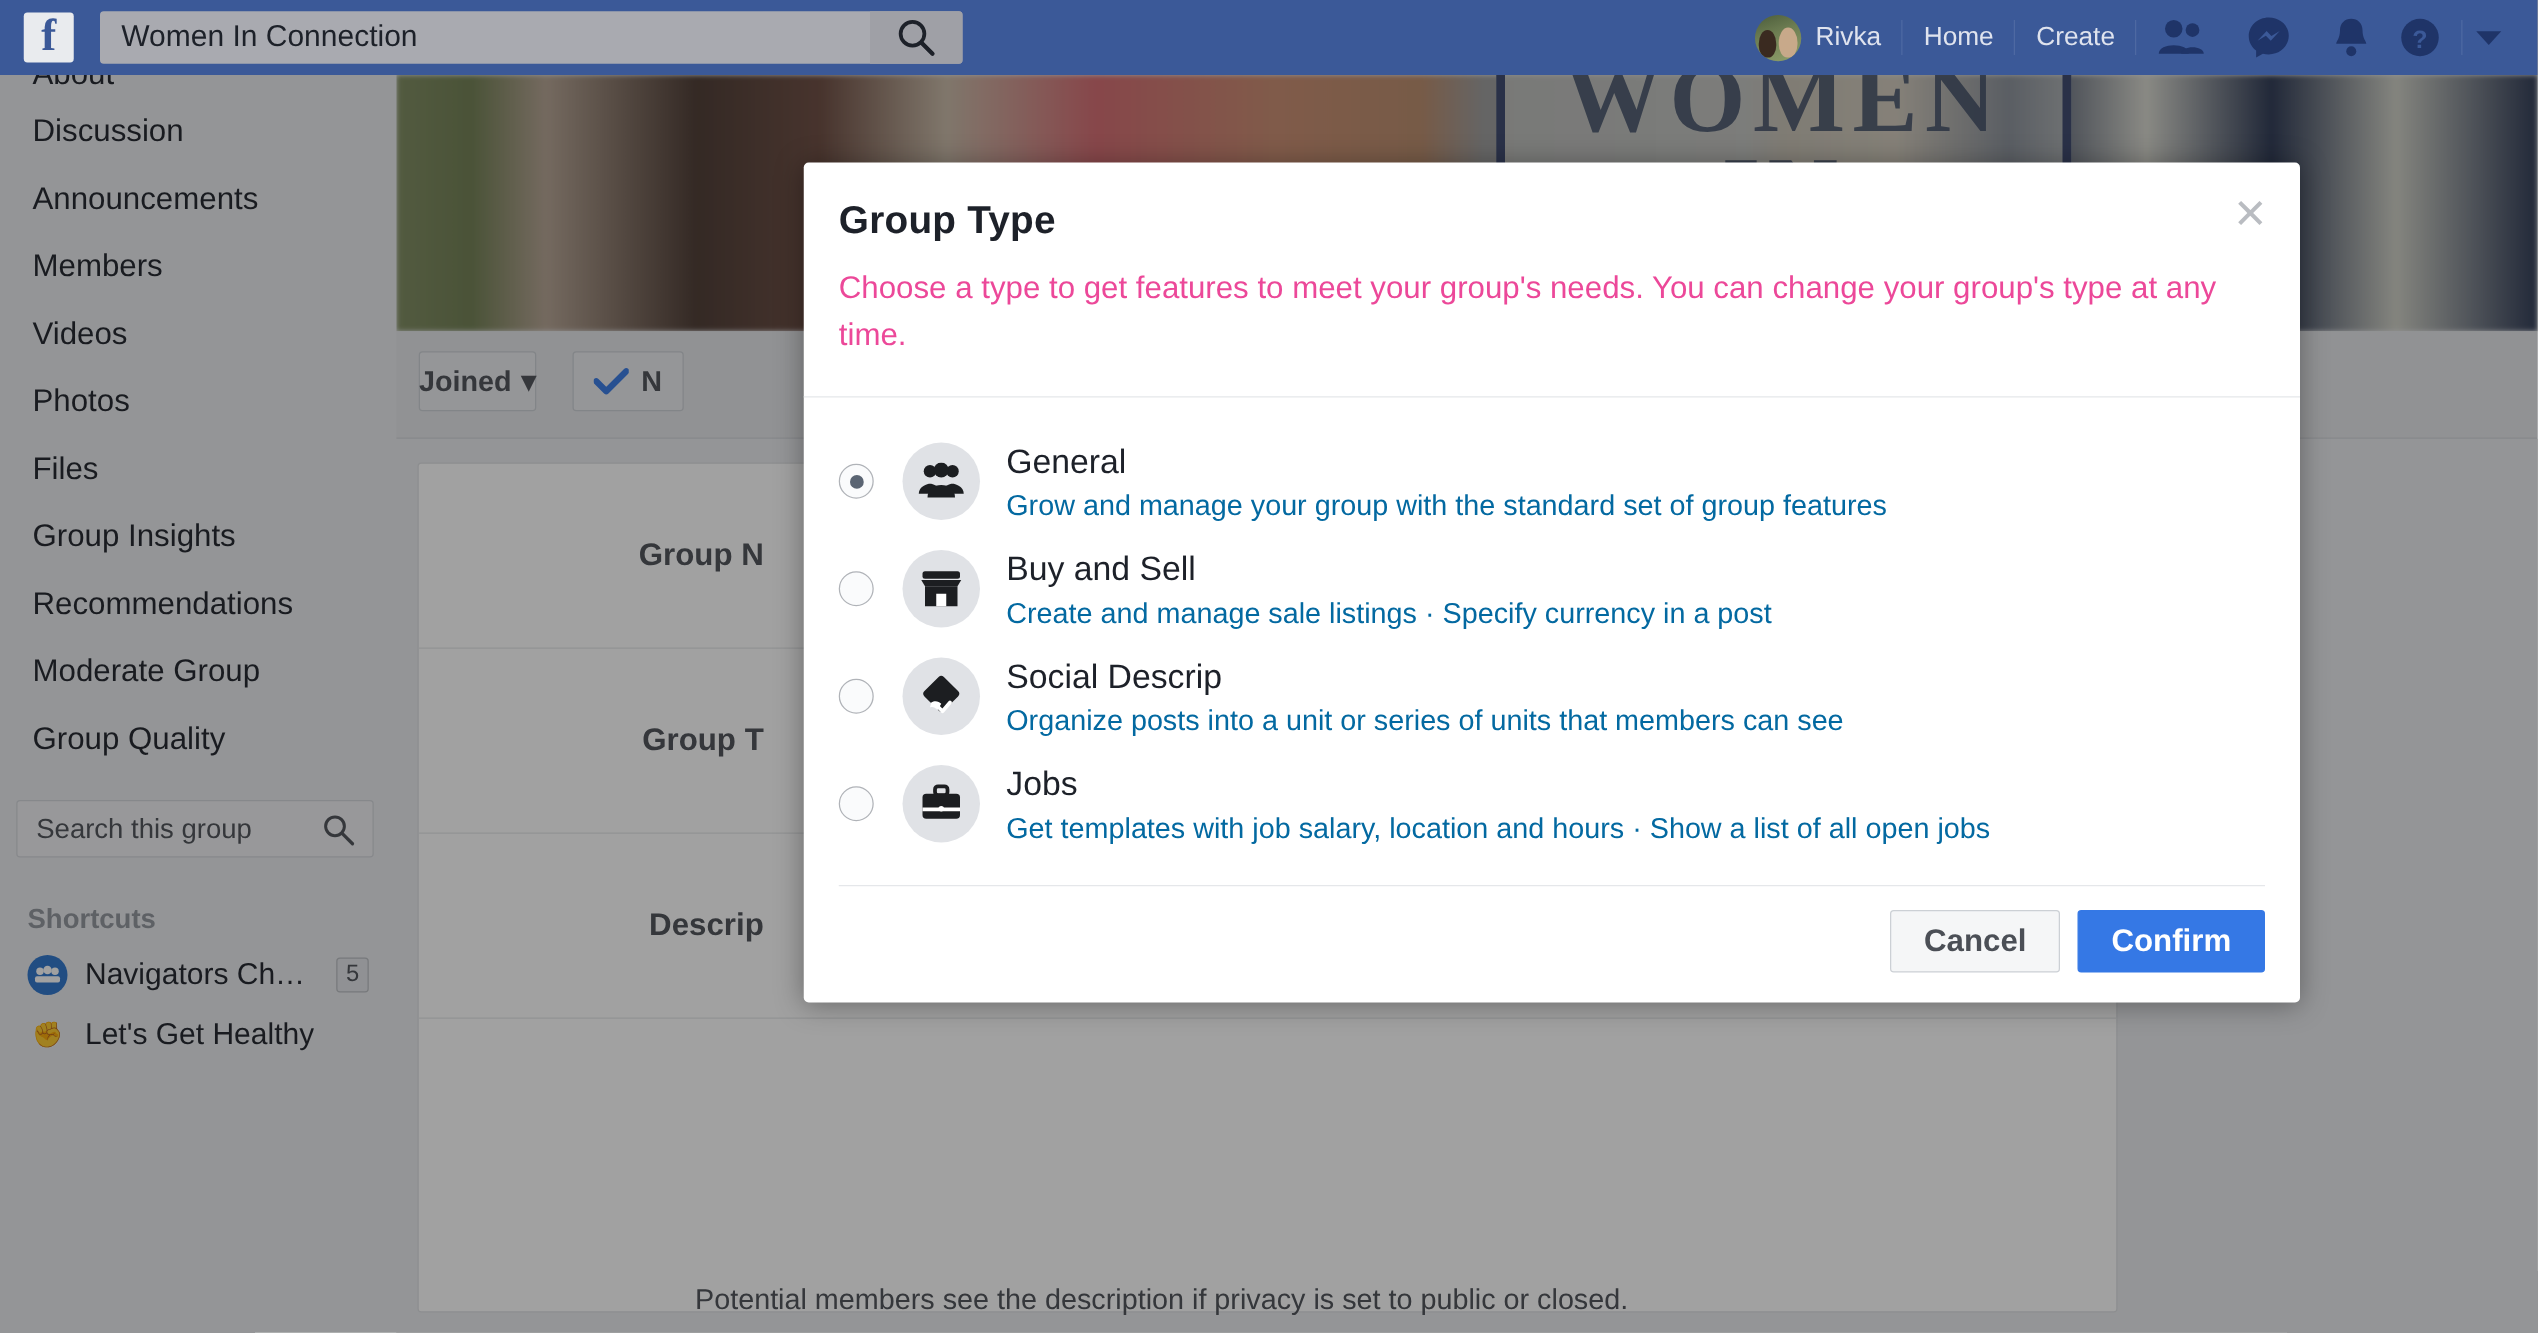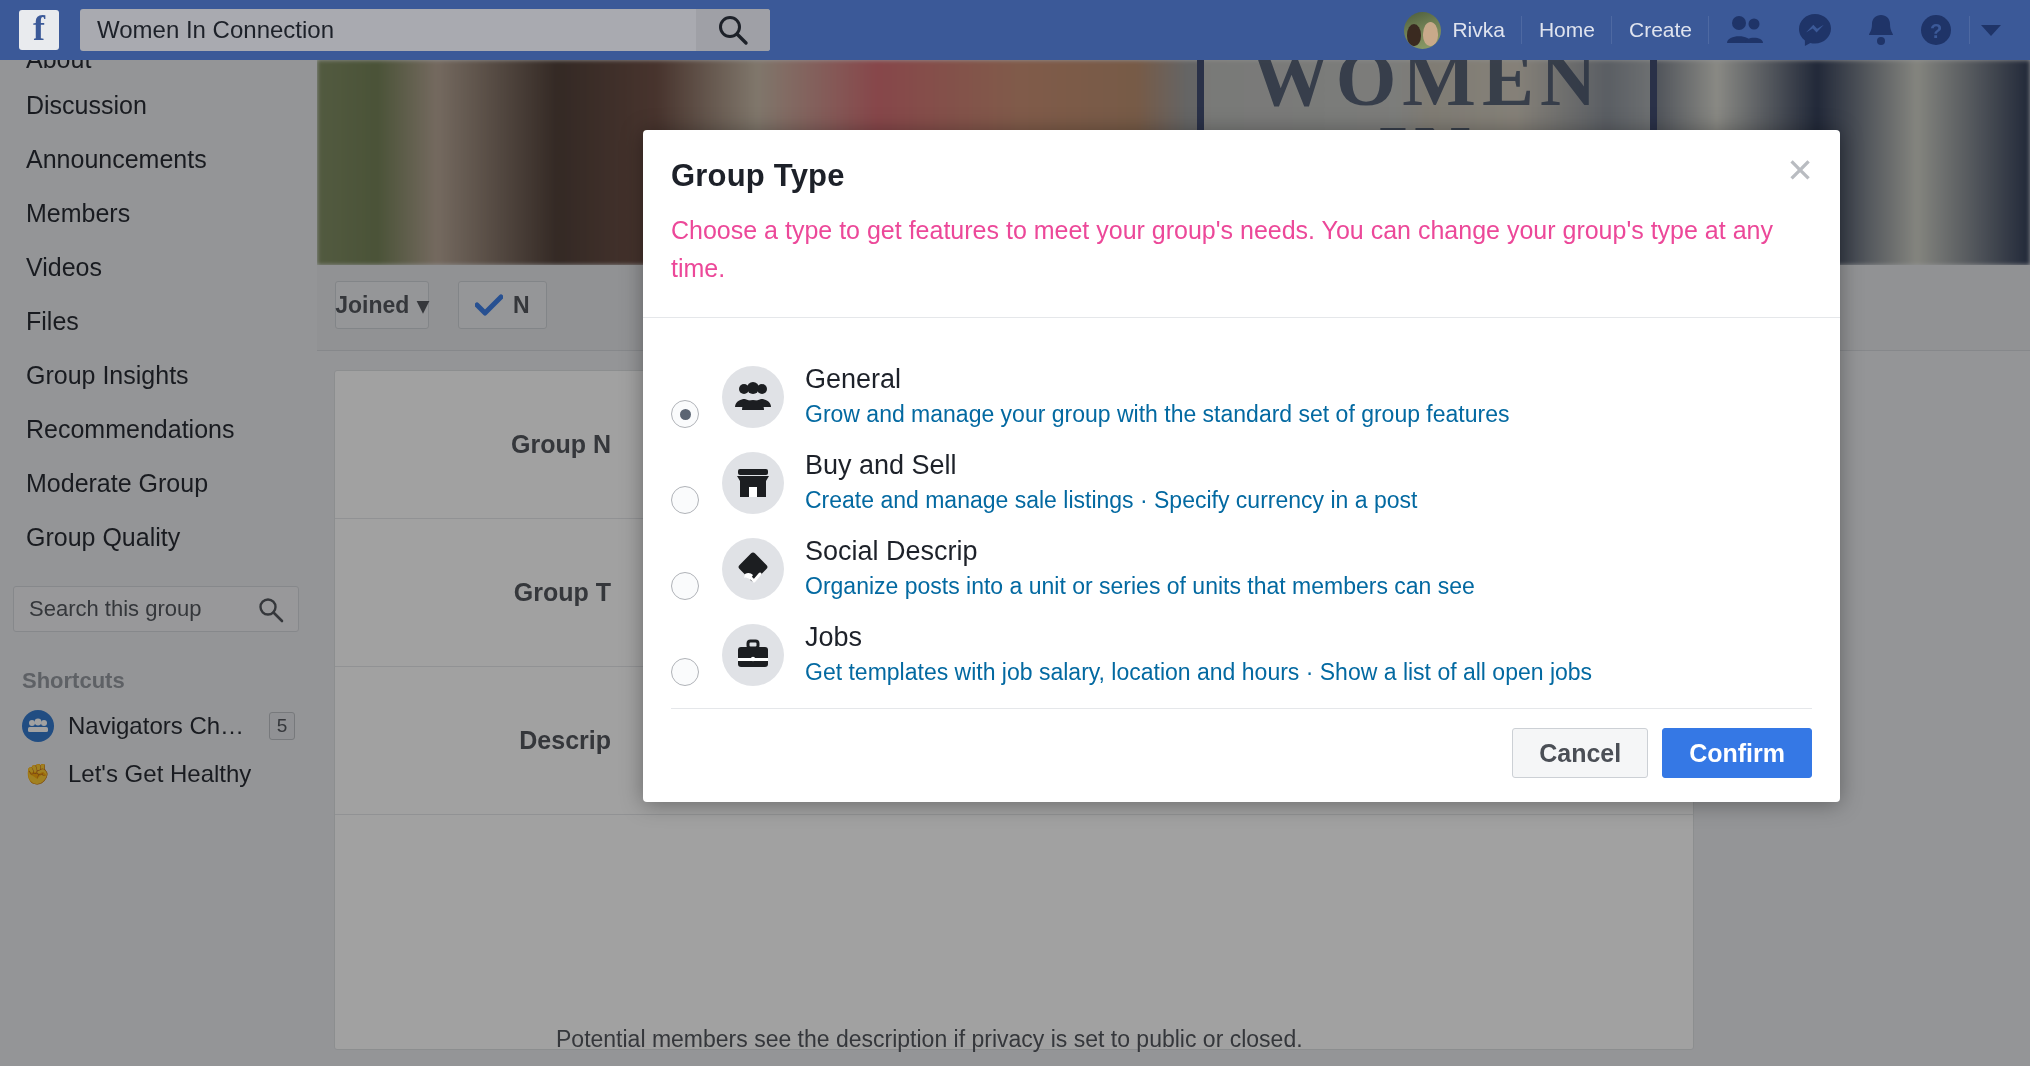--- a/index.html
+++ b/index.html
@@ -229,21 +229,21 @@
   #modal-close {
     position: absolute; right: 26px; top: 24px;
     font-size: 33px; color: #b9bcc1; line-height: 1;
     font-family: "Liberation Sans", sans-serif;
   }
   #modal-divider {
     margin-top: 30px; height: 1px; background: #e5e7ea;
   }
   #options { padding: 24px 28px 0 28px; }
   .option {
-    display: flex; align-items: flex-end; gap: 0; height: 86px;
+    display: flex; align-items: center; gap: 0; height: 86px;
   }
   .radio {
     width: 28px; height: 28px; border-radius: 50%;
     border: 1px solid #b0b3b8; background: #fafbfc;
     flex: none; margin-right: 23px;
     display: flex; align-items: center; justify-content: center;
   }
   .radio.checked::after {
     content: ""; width: 11px; height: 11px; border-radius: 50%;
     background: #5b6573;
@@ -315,20 +315,21 @@
   <div id="desc-hint">Potential members see the description if privacy is set to public or closed.</div>
 
   <div id="sidebar">
     <div id="about-clip">
       <a class="side-link">About</a>
     </div>
     <a class="side-link">Discussion</a>
     <a class="side-link">Announcements</a>
     <a class="side-link">Members</a>
     <a class="side-link">Videos</a>
+    <a class="side-link">Photos</a>
     <a class="side-link">Files</a>
     <a class="side-link">Group Insights</a>
     <a class="side-link">Recommendations</a>
     <a class="side-link">Moderate Group</a>
     <a class="side-link">Group Quality</a>
 
     <div id="group-search">
       <input id="group-search-input" placeholder="Search this group" style="">
       <span id="group-search-icon">
         <svg width="26" height="26" viewBox="0 0 26 26">

